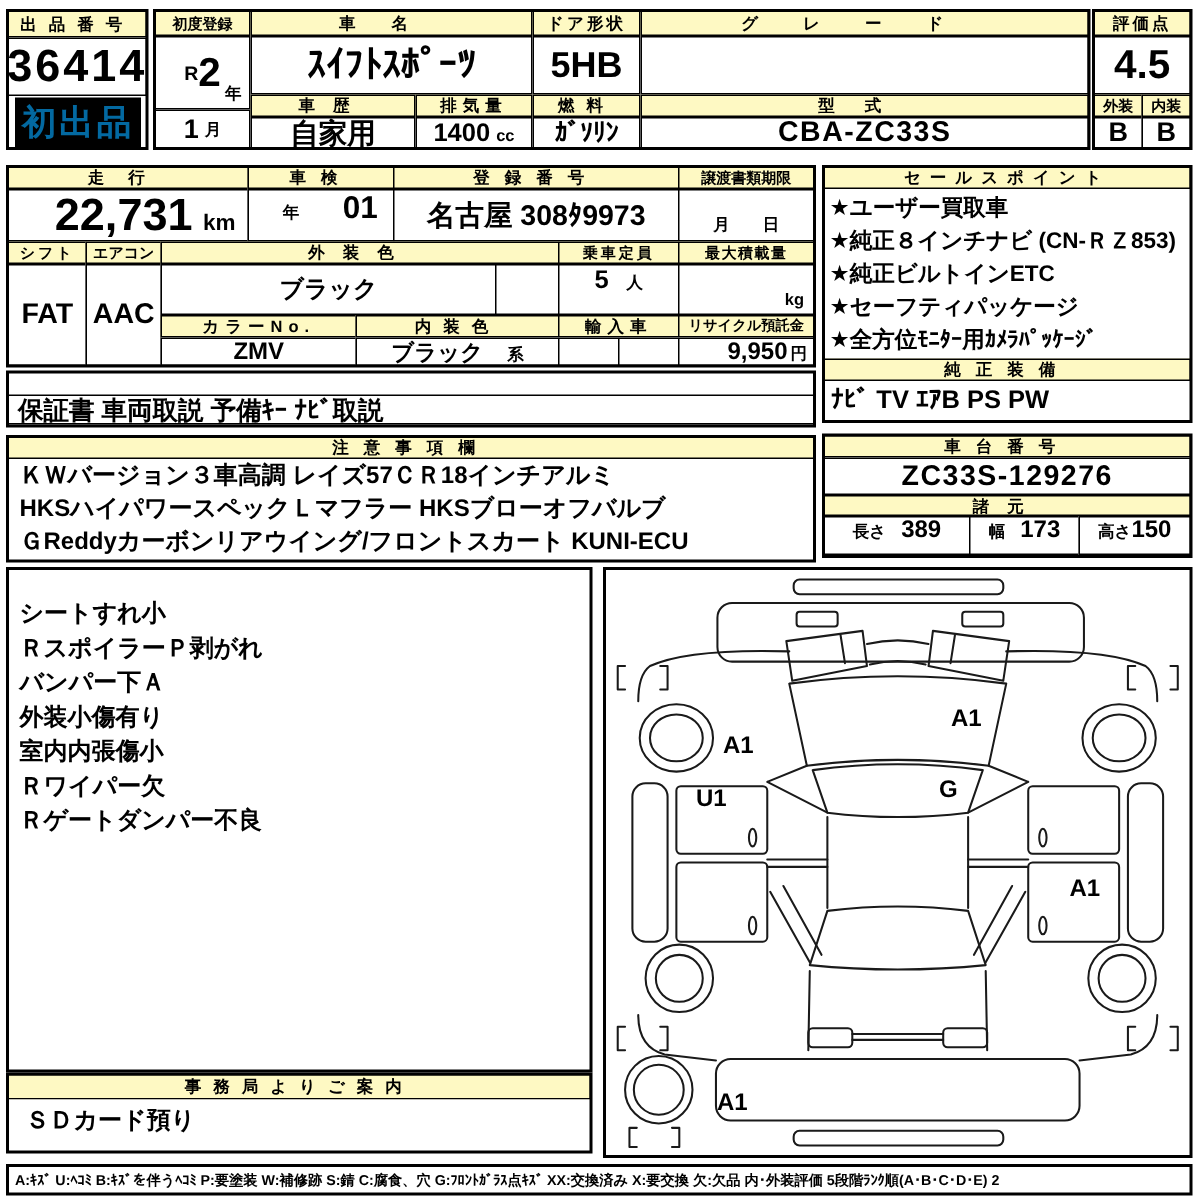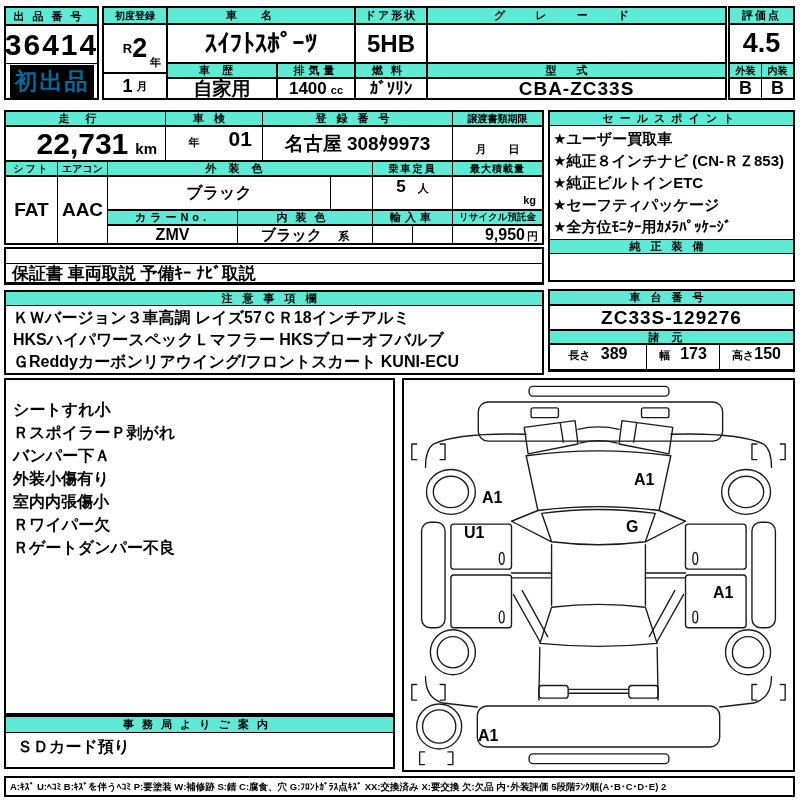--- a/index.html
+++ b/index.html
@@ -1,20 +1,20 @@
 <!DOCTYPE html>
 <html><head>
 <meta charset="utf-8">
 <style>
   * { margin:0; padding:0; box-sizing:border-box; }
   html,body { background:#ffffff; }
   body { font-family:"Liberation Sans","DejaVu Sans",sans-serif; color:#000; }
   #sheet { position:relative; width:800px; height:800px; background:#fff; overflow:hidden; }
   .box  { position:absolute; border:2px solid #000; background:transparent; pointer-events:none; }
-  .hdr  { position:absolute; background:#5eead4; border:1px solid #000; display:flex; align-items:center; justify-content:center;
+  .hdr  { position:absolute; background:#fef9c3; border:1px solid #000; display:flex; align-items:center; justify-content:center;
           font-weight:bold; font-size:11px; white-space:nowrap; overflow:hidden; }
   .cell { position:absolute; border:1px solid #000; background:#fff; display:flex; align-items:baseline; justify-content:center;
           font-weight:bold; white-space:nowrap; overflow:hidden; }
   .mid  { align-items:center; }
   .lft  { justify-content:flex-start; }
   .rgt  { justify-content:flex-end; }
   .bot  { align-items:flex-end; }
   .unit { font-size:11px; font-weight:bold; margin-left:4px; }
   .badge{ position:absolute; background:#000; color:#0369a1; display:flex; align-items:center; justify-content:center;
           font-weight:bold; font-size:23px; letter-spacing:2px; }
@@ -146,20 +146,21 @@
 
   <div class="hdr ls6" style="left:549px;top:111px;width:245px;height:15px;">セールスポイント</div>
   <div class="lines sales" style="left:549px;top:128px;width:245px;height:111px;font-size:15px;">
     <div>★ユーザー買取車</div>
     <div>★純正８インチナビ (CN-ＲＺ853)</div>
     <div>★純正ビルトインETC</div>
     <div>★セーフティパッケージ</div>
     <div>★全方位ﾓﾆﾀｰ用ｶﾒﾗﾊﾟｯｹｰｼﾞ</div>
   </div>
   <div class="hdr ls10" style="left:549px;top:239px;width:245px;height:15px;">純正装備</div>
+  <div class="cell mid lft f17" style="left:549px;top:254px;width:245px;height:26px;padding-left:5px;border:none;">ﾅﾋﾞ TV ｴｱB PS PW</div>
   <div class="box" style="left:548px;top:110px;width:247px;height:172px;"></div>
 
   <div class="hdr ls10" style="left:549px;top:290px;width:245px;height:15px;">車台番号</div>
   <div class="cell mid f19 ls1" style="left:549px;top:305px;width:245px;height:25px;">ZC33S-129276</div>
   <div class="hdr ls12" style="left:549px;top:330px;width:245px;height:14px;font-family:Liberation Serif, serif;">諸元</div>
   <div class="cell" style="left:549px;top:344px;width:98px;height:26px;">
     <span style="font-size:11px;margin-right:10px;">長さ</span>
     <span class="f16">389</span>
   </div>
   <div class="cell" style="left:646px;top:344px;width:74px;height:26px;">

